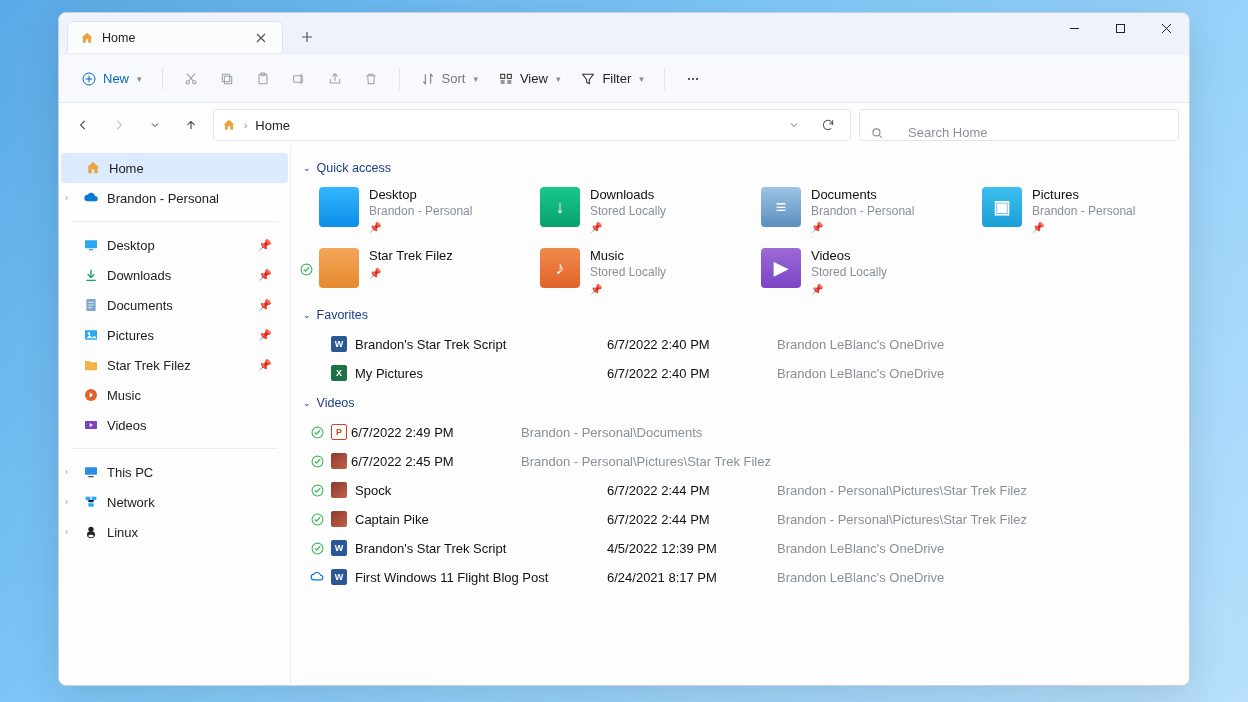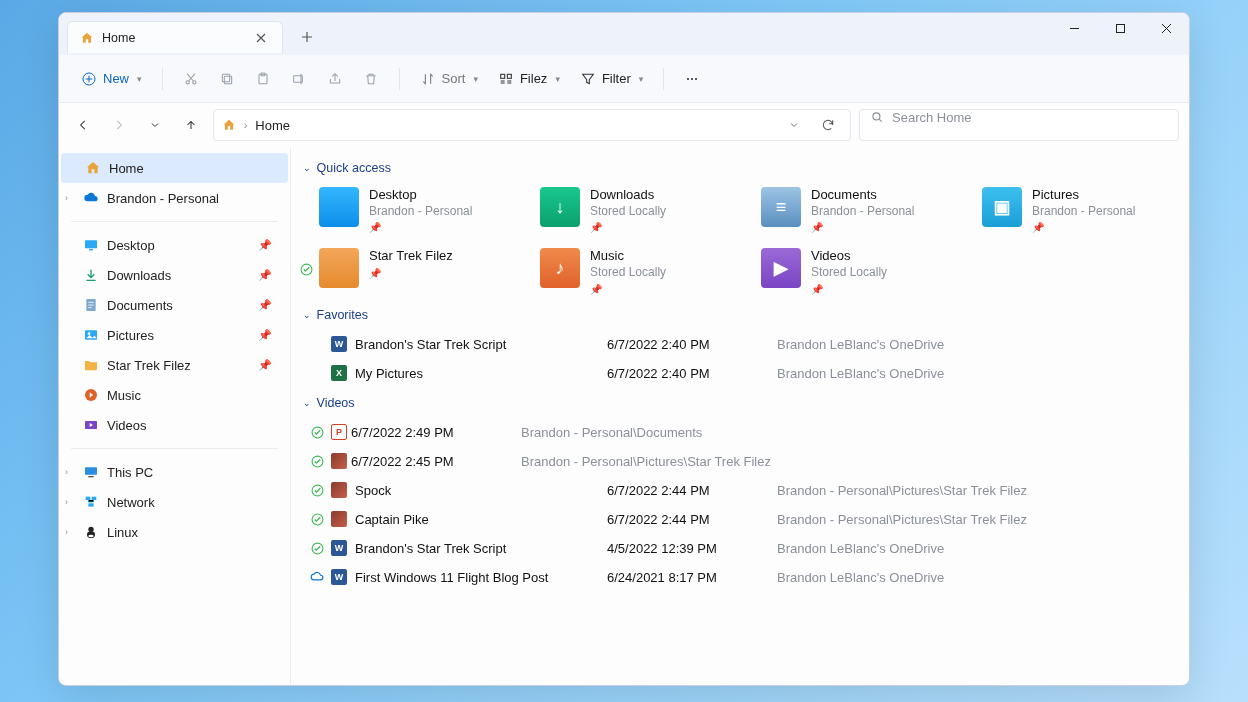--- a/index.html
+++ b/index.html
@@ -21,21 +21,21 @@
   .sep { width:1px; height:22px; background:#e2e5ec; margin:0 8px; }
   .chev { font-size:9px; color:#888; margin-left:2px; }
   
   .addr-row { height:44px; display:flex; align-items:center; padding:0 10px; gap:8px; }
   .nav-btn { width:28px; height:28px; border-radius:4px; display:flex; align-items:center; justify-content:center; cursor:pointer; color:#333; }
   .nav-btn.disabled { color:#bbb; }
   .addr-box { flex:1; height:32px; border:1px solid #e2e5ec; border-radius:4px; display:flex; align-items:center; padding:0 8px; font-size:13px; color:#222; gap:8px; background:#fff; }
   .addr-box .sep-caret { color:#888; font-size:10px; }
   .addr-history { margin-left:auto; width:24px; color:#666; display:flex; align-items:center; justify-content:center; cursor:pointer; }
   .addr-refresh { width:28px; color:#555; display:flex; align-items:center; justify-content:center; cursor:pointer; }
-  .search-box { width:320px; height:32px; border:1px solid #e2e5ec; border-radius:4px; display:flex; align-items:flex-start; padding:0 10px; gap:8px; background:#fff; }
+  .search-box { width:320px; height:32px; border:1px solid #e2e5ec; border-radius:4px; display:flex; align-items:flex-end; padding:0 10px; gap:24px; background:#fff; }
   .search-box input { border:none; outline:none; font-size:13px; flex:1; color:#222; background:transparent; }
   .search-box input::placeholder { color:#8a8f99; }
   
   .body { flex:1; display:flex; overflow:hidden; }
   .sidebar { width:232px; border-right:1px solid #e9ecf2; padding:6px 0; overflow-y:auto; font-size:13px; color:#222; }
   .sb-item { height:30px; display:flex; align-items:center; padding:0 18px 0 24px; gap:8px; cursor:pointer; position:relative; }
   .sb-item.active { background:#dbeafe; border-radius:4px; margin:0 2px; }
   .sb-item .exp { position:absolute; left:6px; color:#888; font-size:9px; }
   .sb-item .pin { margin-left:auto; color:#8a8f99; font-size:11px; }
   .sb-divider { height:1px; background:#eaecef; margin:8px 12px; }
@@ -189,21 +189,21 @@
       <span class="chev">▾</span>
     </div>
     <div class="tb-btn" style="color:#222">
       <span class="tb-icon">
           <svg width="16" height="16" viewBox="0 0 24 24" fill="none" stroke="#333" stroke-width="1.6">
             <rect x="4" y="5" width="6" height="6"></rect>
             <rect x="14" y="5" width="6" height="6"></rect>
             <path d="M4 15h6M4 18h6M14 15h6M14 18h6"></path>
           </svg>
         </span>
-      <span>Filez</span>
+      <span>View</span>
       <span class="chev">▾</span>
     </div>
     <div class="tb-btn" style="color:#222">
       <span class="tb-icon">
           <svg width="16" height="16" viewBox="0 0 24 24" fill="none" stroke="#333" stroke-width="1.6">
             <path d="M4 5h16l-6 8v6l-4-2v-4z"></path>
           </svg>
         </span>
       <span>Filter</span>
       <span class="chev">▾</span>

